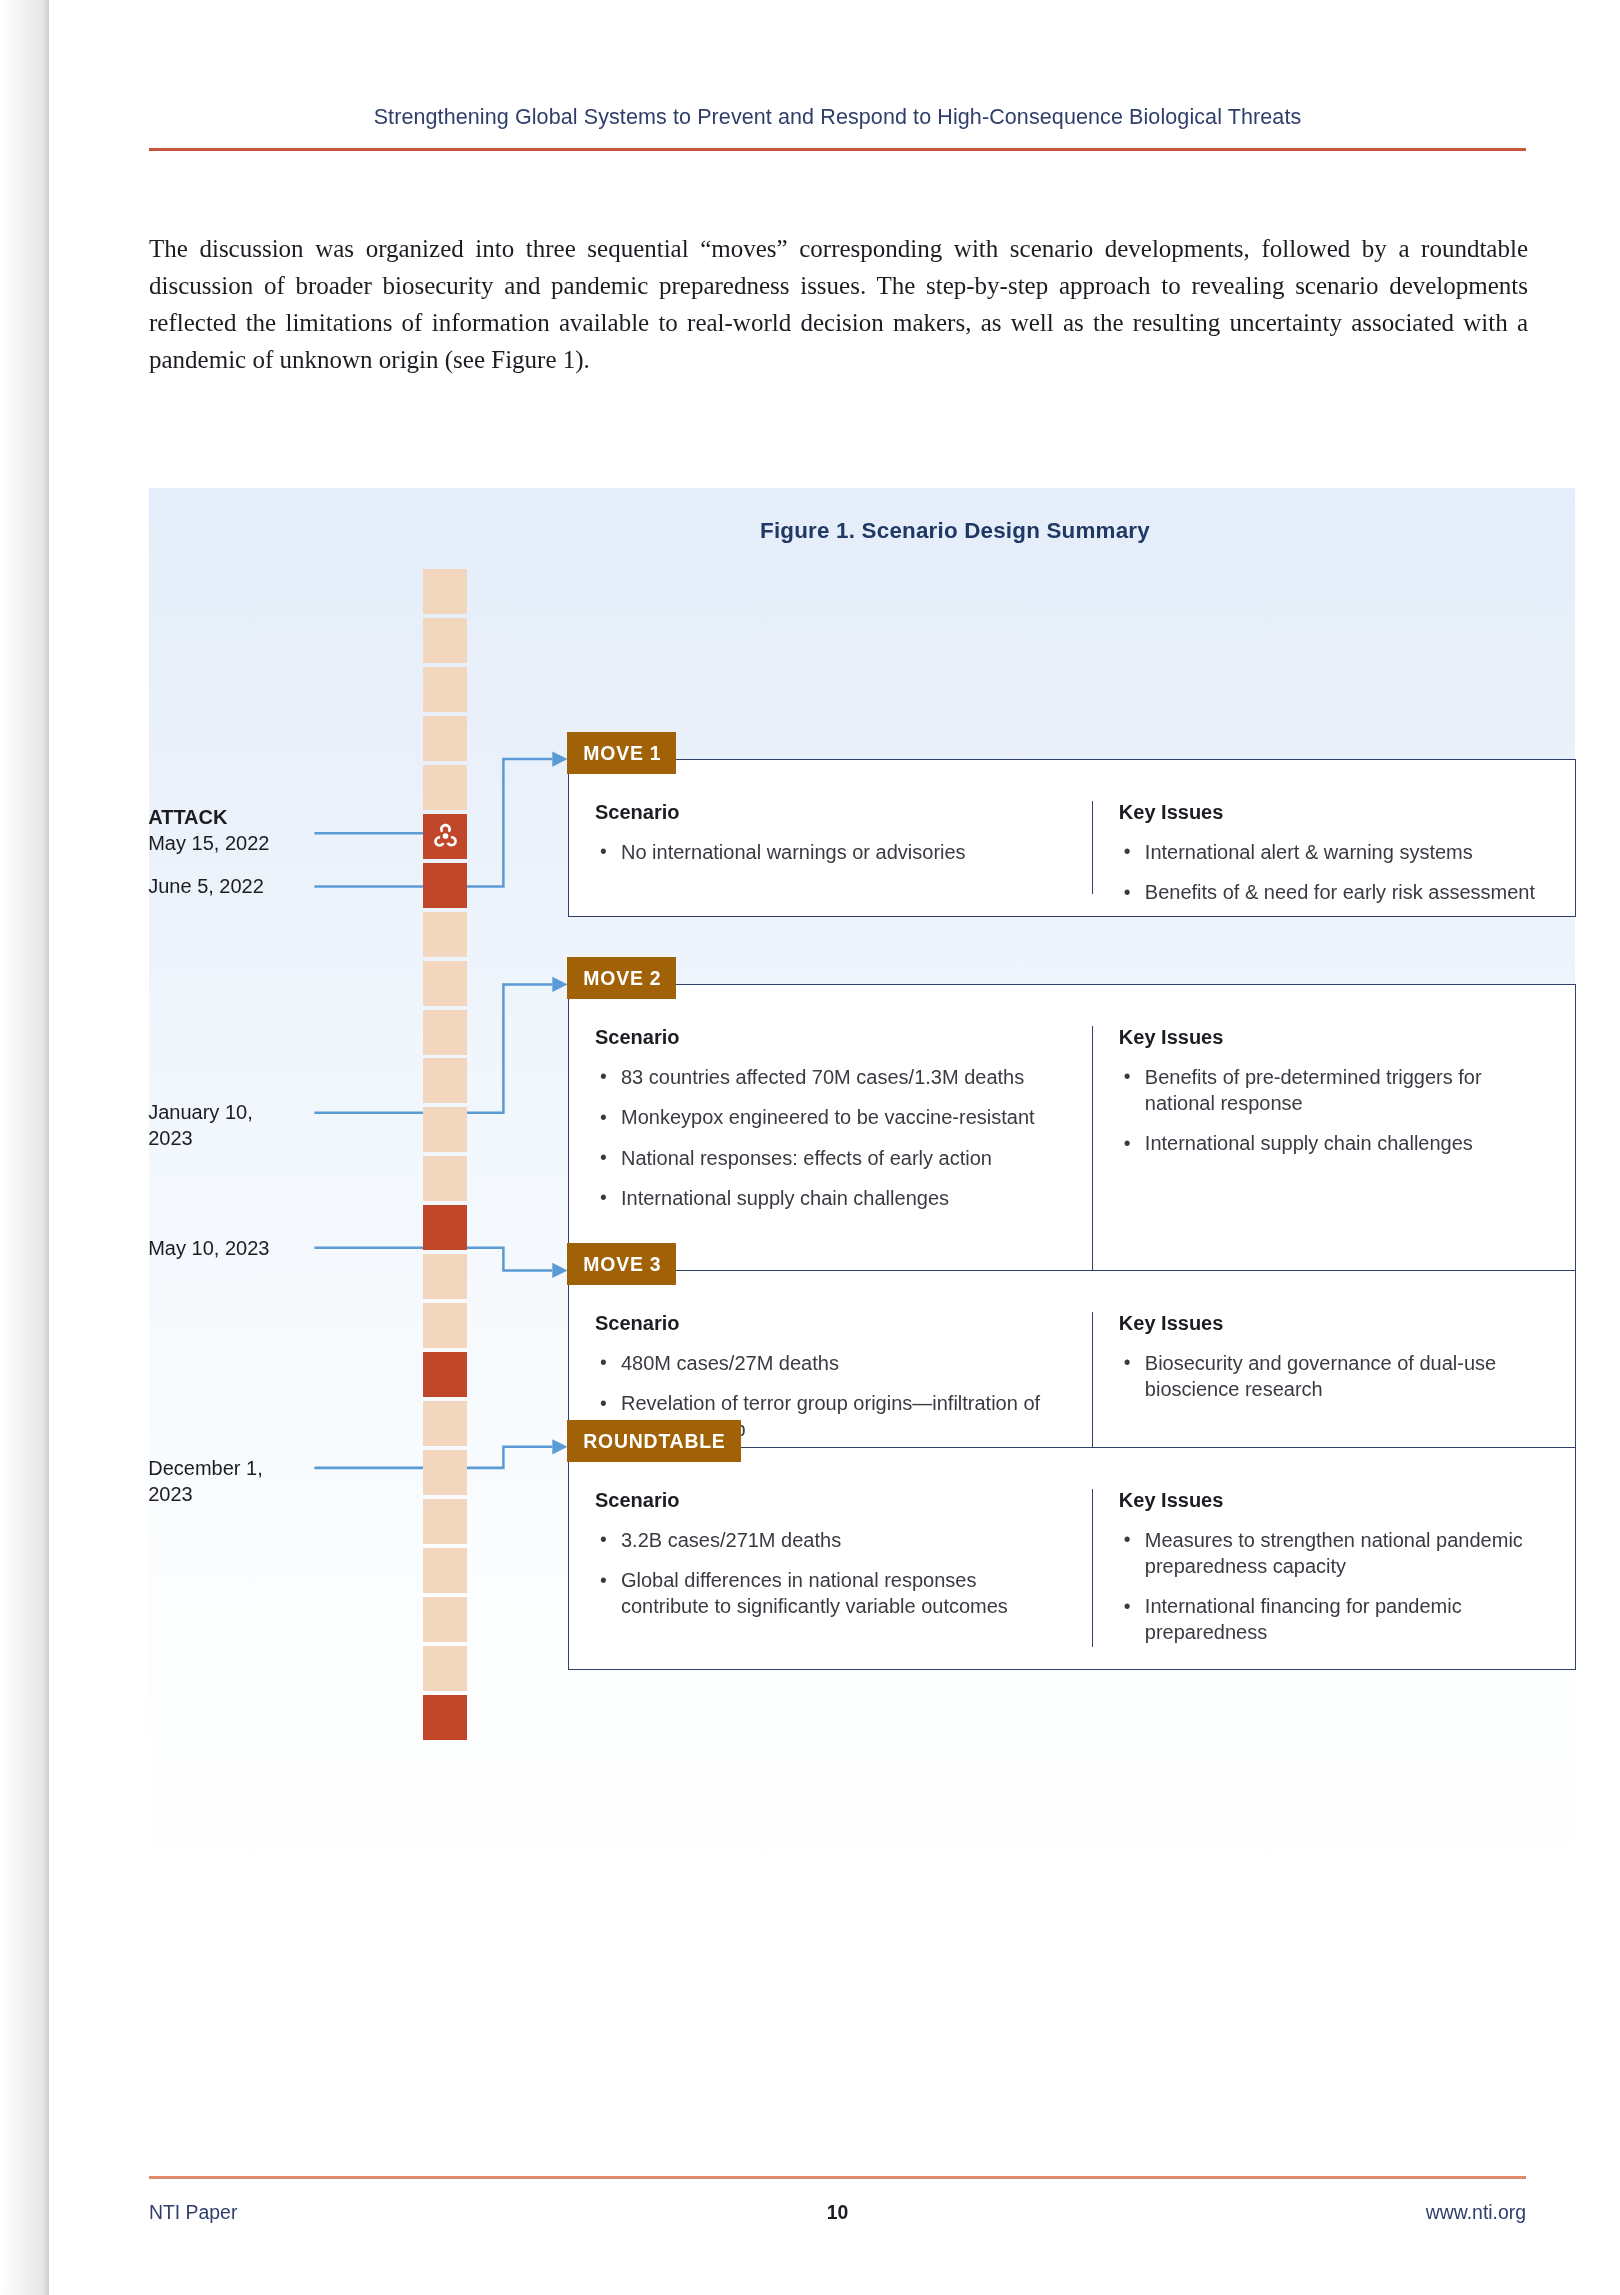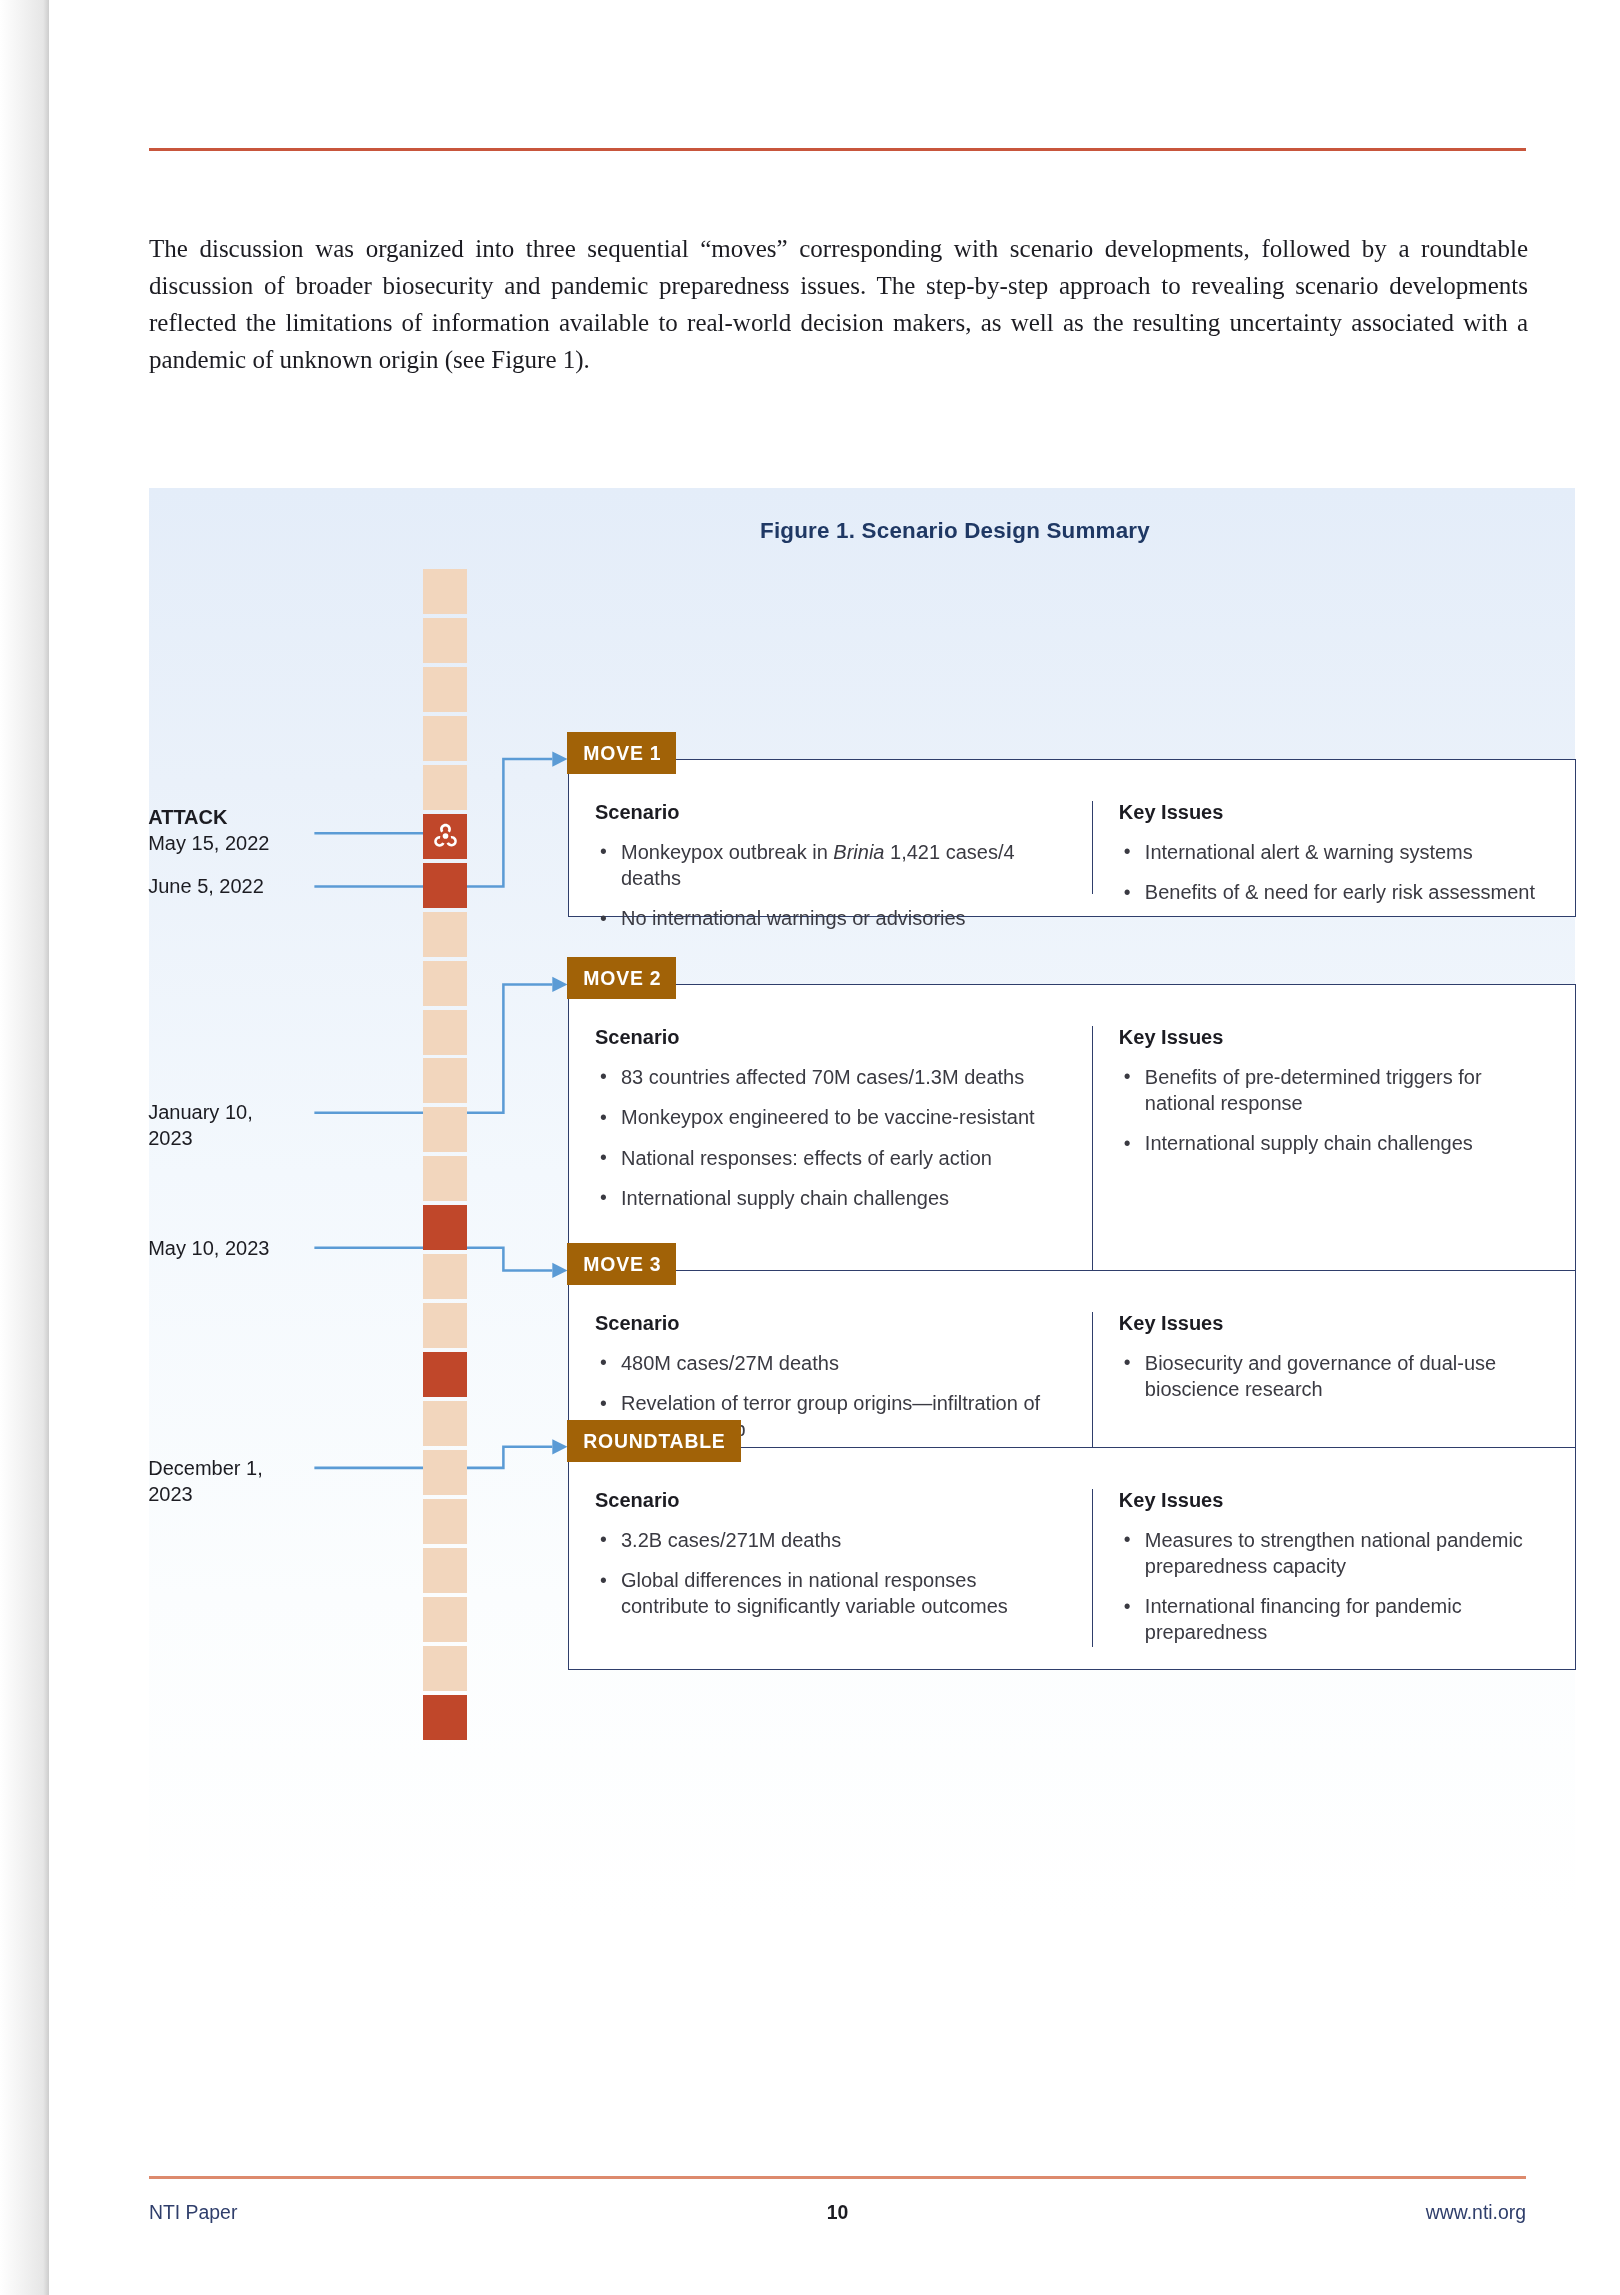--- a/index.html
+++ b/index.html
@@ -203,20 +203,21 @@
   }
   #footer-right { left: 149px; width: 1377px; text-align: right; }
 </style>
 </head>
 <body>
 
 <div id="page-edge"></div>
 
 <div id="page">
 
+  <div id="running-head">Strengthening Global Systems to Prevent and Respond to High-Consequence Biological Threats</div>
   <div id="head-rule"></div>
 
   <p id="intro-paragraph">The discussion was organized into three sequential “moves” corresponding with scenario developments, followed by a roundtable discussion of broader biosecurity and pandemic preparedness issues. The step-by-step approach to revealing scenario developments reflected the limitations of information available to real-world decision makers, as well as the resulting uncertainty associated with a pandemic of unknown origin (see Figure 1).</p>
 
   <div id="figure">
 
     <div id="figure-title">Figure 1. Scenario Design Summary</div>
 
     <svg id="connectors" viewBox="0 0 1690 1930">
 
@@ -289,21 +290,20 @@
     <div class="date-label" style="left:-0.8px; top:967px; width:148px;">
       <span>December 1, 2023</span>
     </div>
 
     <div class="move-card" style="left:419px; top:271px; width:1008px; height:158px;">
       <div class="move-tab">MOVE 1</div>
       <div class="card-body">
         <div class="col scenario">
           <div class="col-title">Scenario</div>
           <ul class="bullets">
-              <li>Monkeypox outbreak in <i>Brinia</i> 1,421 cases/4 deaths</li>
               <li>No international warnings or advisories</li>
             </ul>
         </div>
         <div class="col issues">
           <div class="col-title">Key Issues</div>
           <ul class="bullets">
               <li>International alert &amp; warning systems</li>
               <li>Benefits of &amp; need for early risk assessment</li>
             </ul>
         </div>

